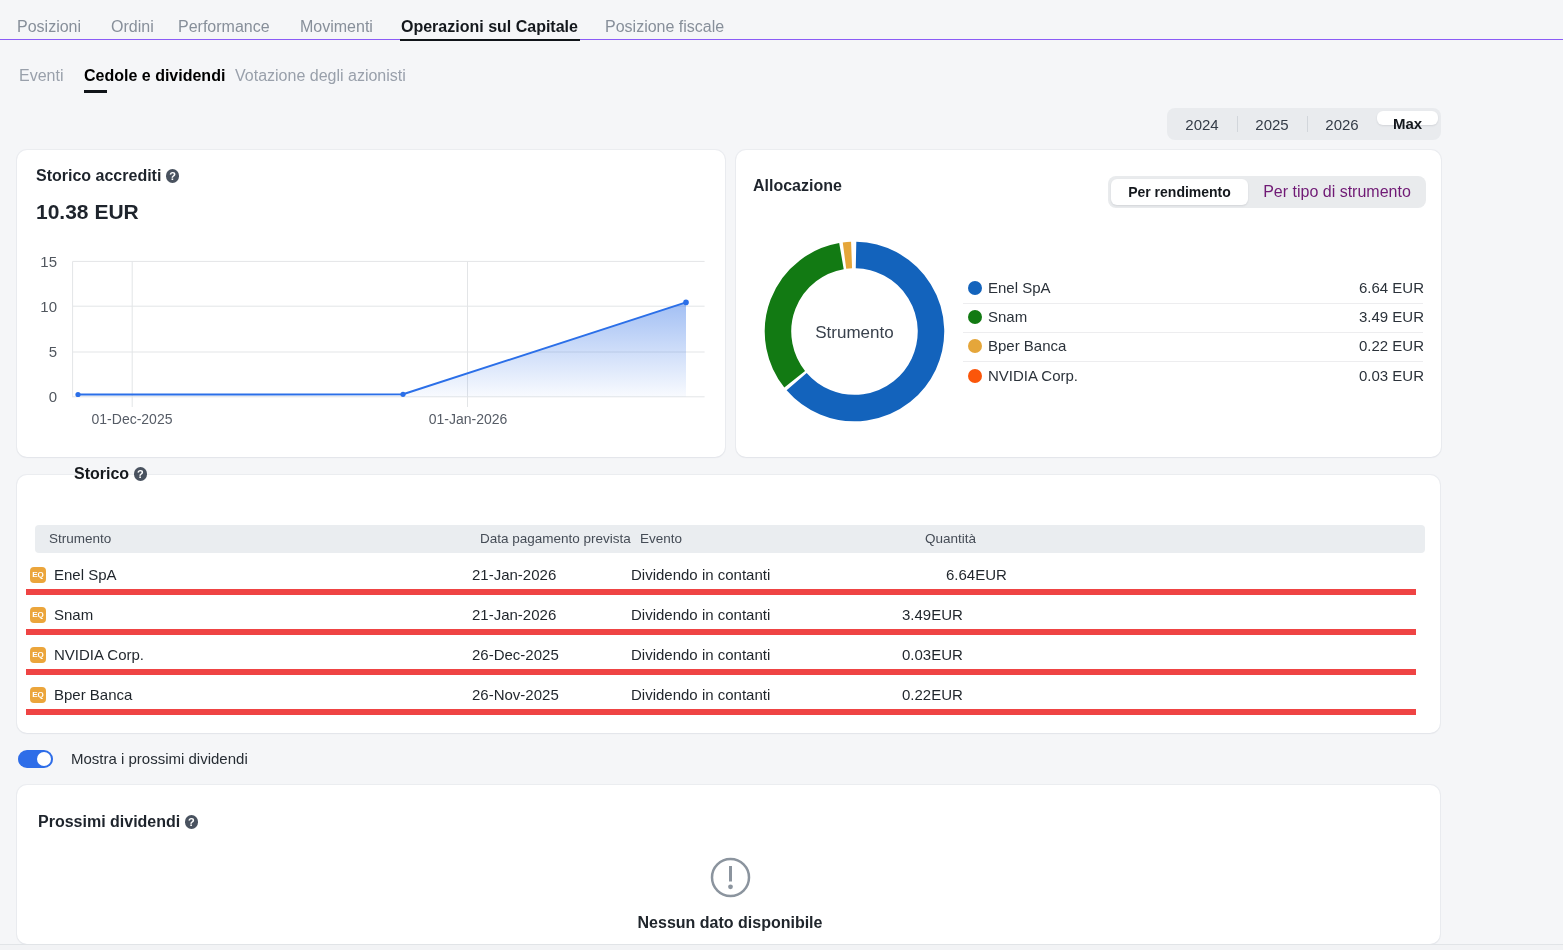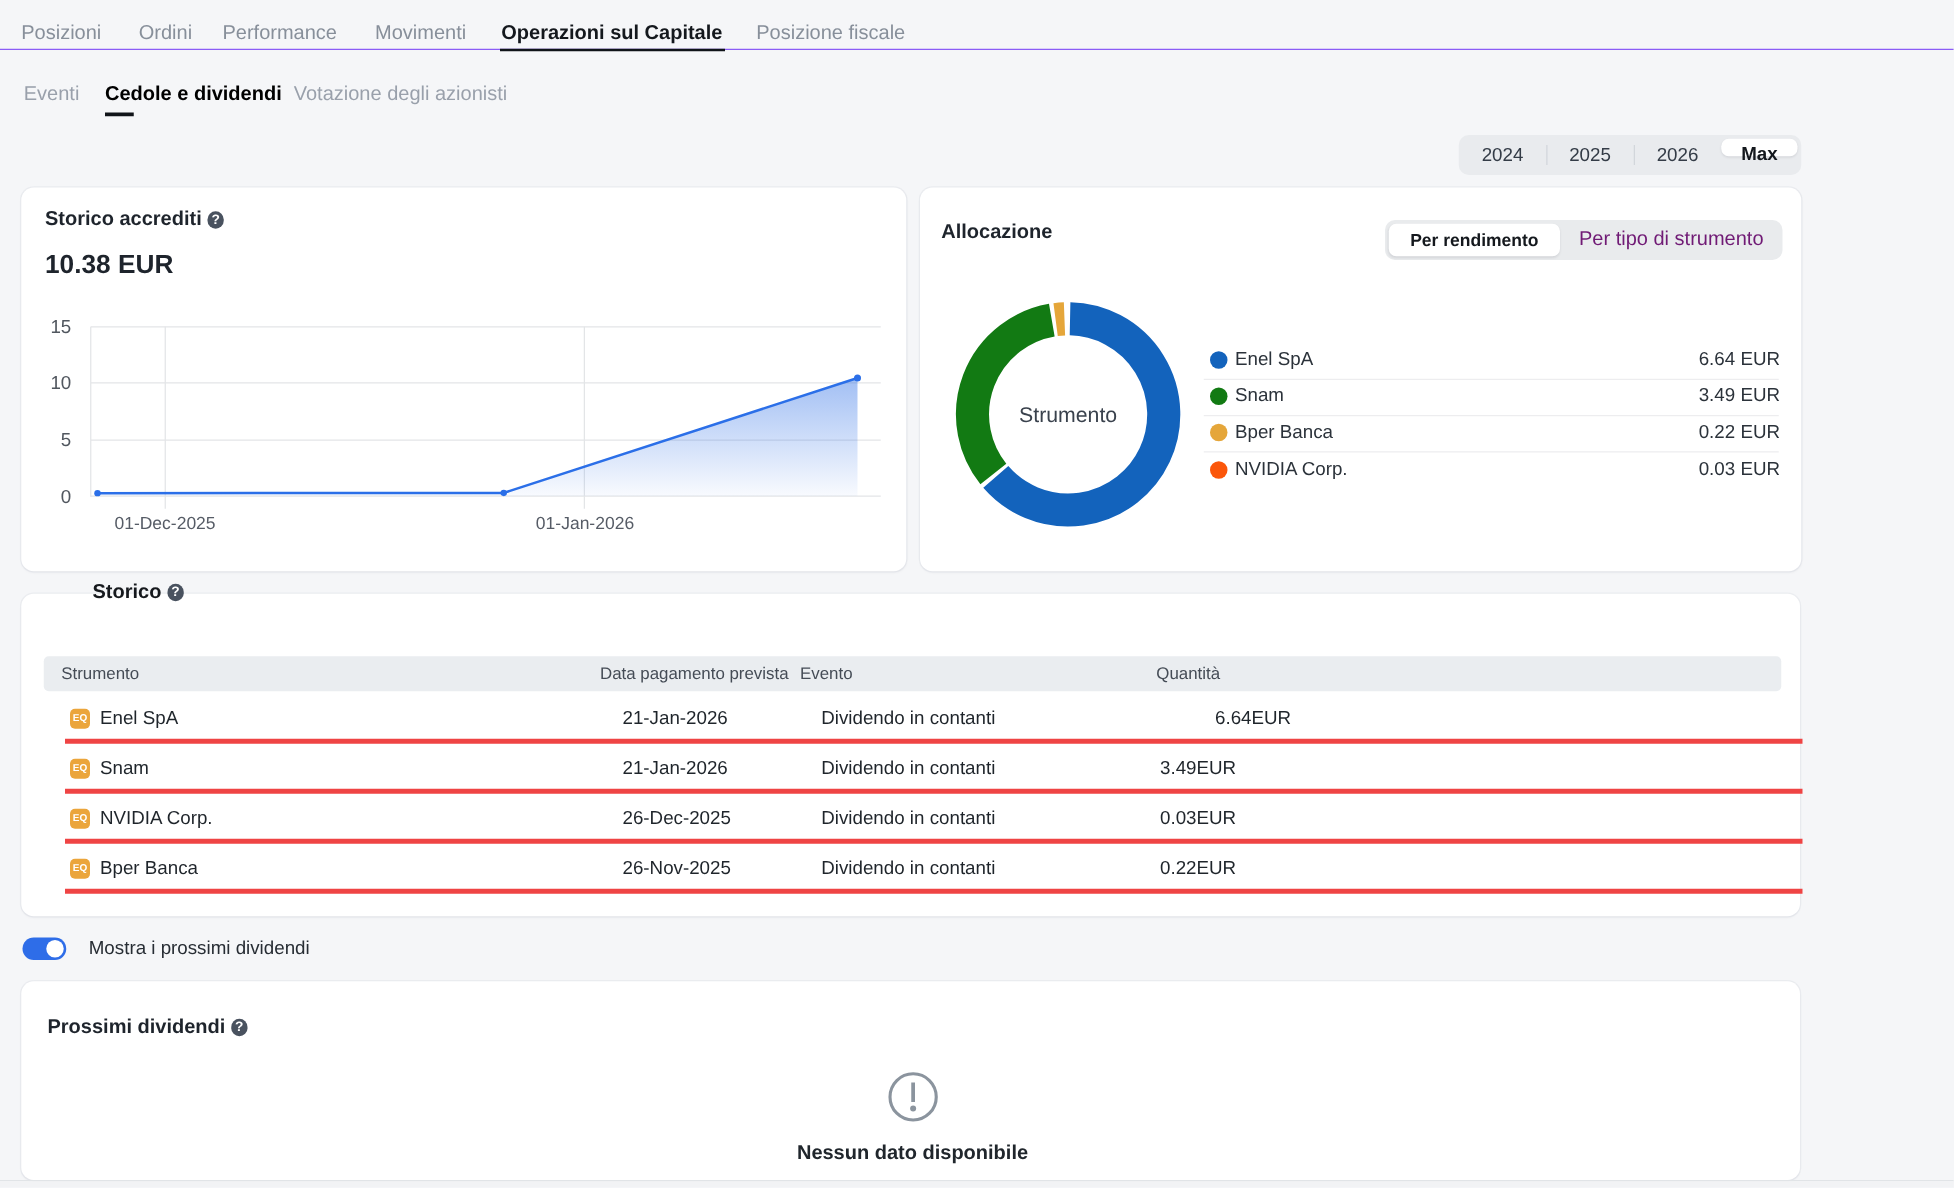--- a/index.html
+++ b/index.html
@@ -24,21 +24,21 @@
 #years .pill { position:absolute; left:210px; top:3px; width:61px; height:14px; background:#fff; border-radius:6px; line-height:26px; text-align:center; font-size:15px; font-weight:bold; color:#14181d; box-shadow:0 1px 2px rgba(16,24,40,0.10); }
 
 .lrow { position:absolute; left:963px; width:462px; height:30px; }
 .lrow .dot { position:absolute; left:5px; top:8px; width:14px; height:14px; border-radius:50%; }
 .lrow .nm { position:absolute; left:25px; top:0; line-height:30px; font-size:15px; color:#2b323a; }
 .lrow .vl { position:absolute; right:1px; top:0; line-height:30px; font-size:15px; color:#2b323a; }
 .lsep { position:absolute; left:963px; width:460px; height:1px; background:#ededef; }
 
 #thead { position:absolute; left:35px; top:525px; width:1390px; height:28px; background:#eaedf0; border-radius:4px; }
 #thead span { position:absolute; top:0; line-height:28px; font-size:13.5px; color:#454c56; }
-.trow { position:absolute; left:52px; width:1390px; height:40px; border-bottom:4px solid #ef4444; }
+.trow { position:absolute; left:26px; width:1390px; height:40px; border-bottom:6px solid #ef4444; }
 .trow .eq { position:absolute; left:4px; top:12px; width:16px; height:16px; background:#eba53b; border-radius:4px; color:#fff; font-size:8px; font-weight:bold; text-align:center; line-height:16px; }
 .trow span { position:absolute; top:0; line-height:40px; font-size:15px; color:#1f252b; }
 
 #toggle { position:absolute; left:18px; top:750px; width:35px; height:18px; background:#2e6de8; border-radius:9px; }
 #toggle .knob { position:absolute; right:2px; top:2px; width:14px; height:14px; background:#fff; border-radius:50%; }
 </style>
 </head>
 <body>
 
 <div id="tabs1">

